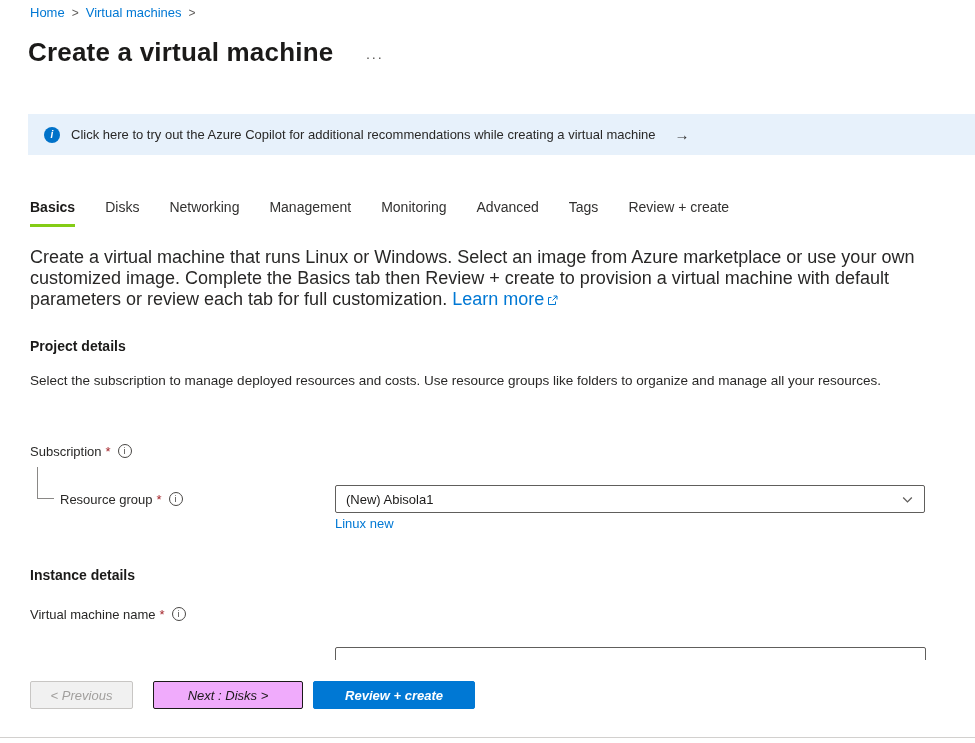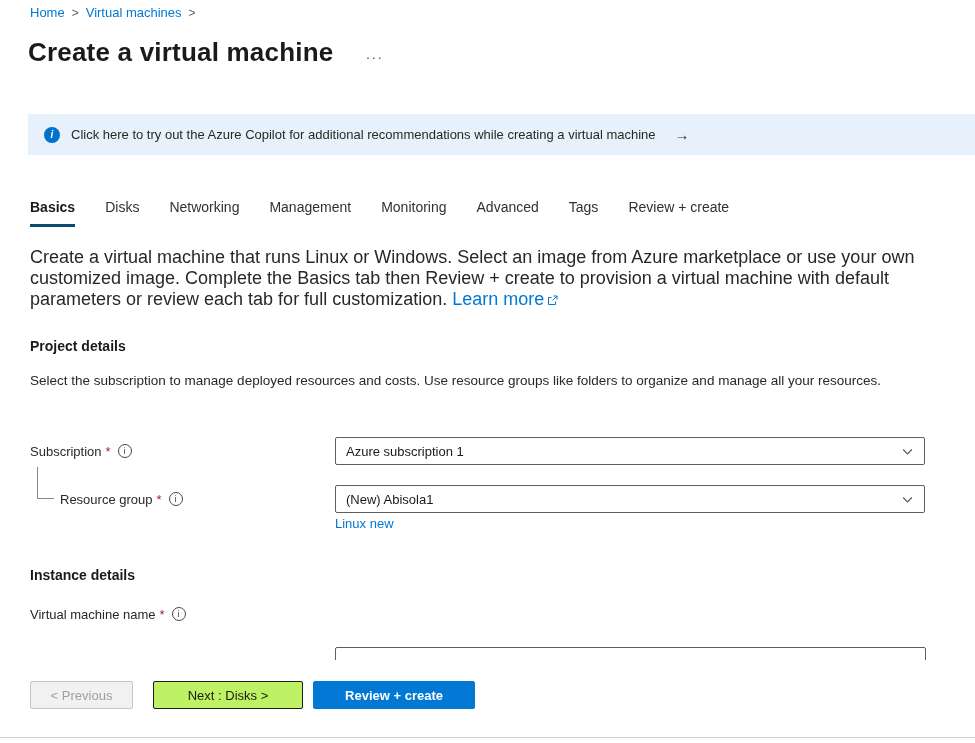--- a/index.html
+++ b/index.html
@@ -32,21 +32,21 @@
   .info-icon {
     width: 16px; height: 16px; min-width: 16px; border-radius: 50%;
     background: #0072c9; color: #fff; font-size: 10px; font-weight: 700; font-style: italic;
     display: flex; align-items: center; justify-content: center;
   }
   .banner-arrow { margin-left: 8px; font-size: 15px; color: #323130; }
 
   
   .tabs { position: absolute; top: 199px; left: 30px; display: flex; gap: 30px; font-size: 14px; }
   .tab { padding-bottom: 9px; cursor: pointer; color: #323130; }
-  .tab.active { font-weight: 700; color: #1b1a19; border-bottom: 3px solid #0c4a6e; }
+  .tab.active { font-weight: 700; color: #1b1a19; border-bottom: 3px solid #84cc16; }
 
   
   .intro { position: absolute; top: 247px; left: 30px; width: 897px; font-size: 18px; line-height: 21px; }
   .link { color: #0078d4; }
   .ext-icon { display: inline-block; vertical-align: -1px; margin-left: 3px; }
   .section-heading { position: absolute; left: 30px; font-size: 14px; font-weight: 700; color: #1b1a19; }
   .heading-project { top: 338px; }
   .heading-instance { top: 567px; }
   .section-desc { position: absolute; top: 370px; left: 30px; width: 890px; font-size: 13.5px; line-height: 21px; }
 
@@ -79,24 +79,24 @@
   .vm-input { flex: 1; border: none; outline: none; background: transparent; font-size: 13px; font-family: inherit; color: #1b1a19; }
 
   .partial-field { position: absolute; top: 647px; left: 335px; width: 591px; height: 13px; overflow: hidden; }
   .partial-field .ghost { height: 30px; border: 1px solid #605e5c; border-radius: 2px; background: #fff; }
 
   
   .footer { position: absolute; top: 681px; left: 30px; display: flex; align-items: center; }
   .btn {
     height: 28px; font-size: 13px; border-radius: 2px;
     display: inline-flex; align-items: center; justify-content: center;
-    cursor: pointer; font-family: inherit;
+    cursor: pointer; font-family: inherit; font-style: italic;
   }
   .btn-prev { width: 103px; background: #f1f1f1; border: 1px solid #c8c6c4; color: #a19f9d; cursor: default; }
-  .btn-next { width: 150px; background: #bef264; border: 1px solid #1b1a19; color: #1b1a19; margin-left: 20px; }
+  .btn-next { width: 150px; background: #f0abfc; border: 1px solid #1b1a19; color: #1b1a19; margin-left: 20px; }
   .btn-primary { width: 162px; background: #0078d4; border: 1px solid #0078d4; color: #ffffff; font-weight: 700; margin-left: 10px; }
 
   .bottom-line { position: absolute; top: 737px; left: 0; width: 975px; border-top: 1px solid #d2d0ce; }
 </style>
 </head>
 <body>
 
 <div>
 
   <nav class="breadcrumb">
@@ -139,26 +139,20 @@
 
   <h2 class="section-heading heading-project">Project details</h2>
   <p class="section-desc">Select the subscription to manage deployed resources and costs. Use resource groups like folders to organize and manage all your resources.</p>
 
   <div class="form-row row-subscription">
     <div class="form-label">
       <span>Subscription</span>
       <span class="required">*</span>
       <span class="info-tip">i</span>
     </div>
-    <div class="dropdown">
-      <span>Azure subscription 1</span>
-      <svg width="13" height="13" viewBox="0 0 12 12">
-          <path d="M2 4.2l4 4 4-4" fill="none" stroke="#605e5c" stroke-width="1.2"></path>
-        </svg>
-    </div>
   </div>
 
   <div class="connector-v"></div>
   <div class="connector-h"></div>
 
   <div class="form-row row-resource-group indent">
     <div class="form-label">
       <span>Resource group</span>
       <span class="required">*</span>
       <span class="info-tip">i</span>

